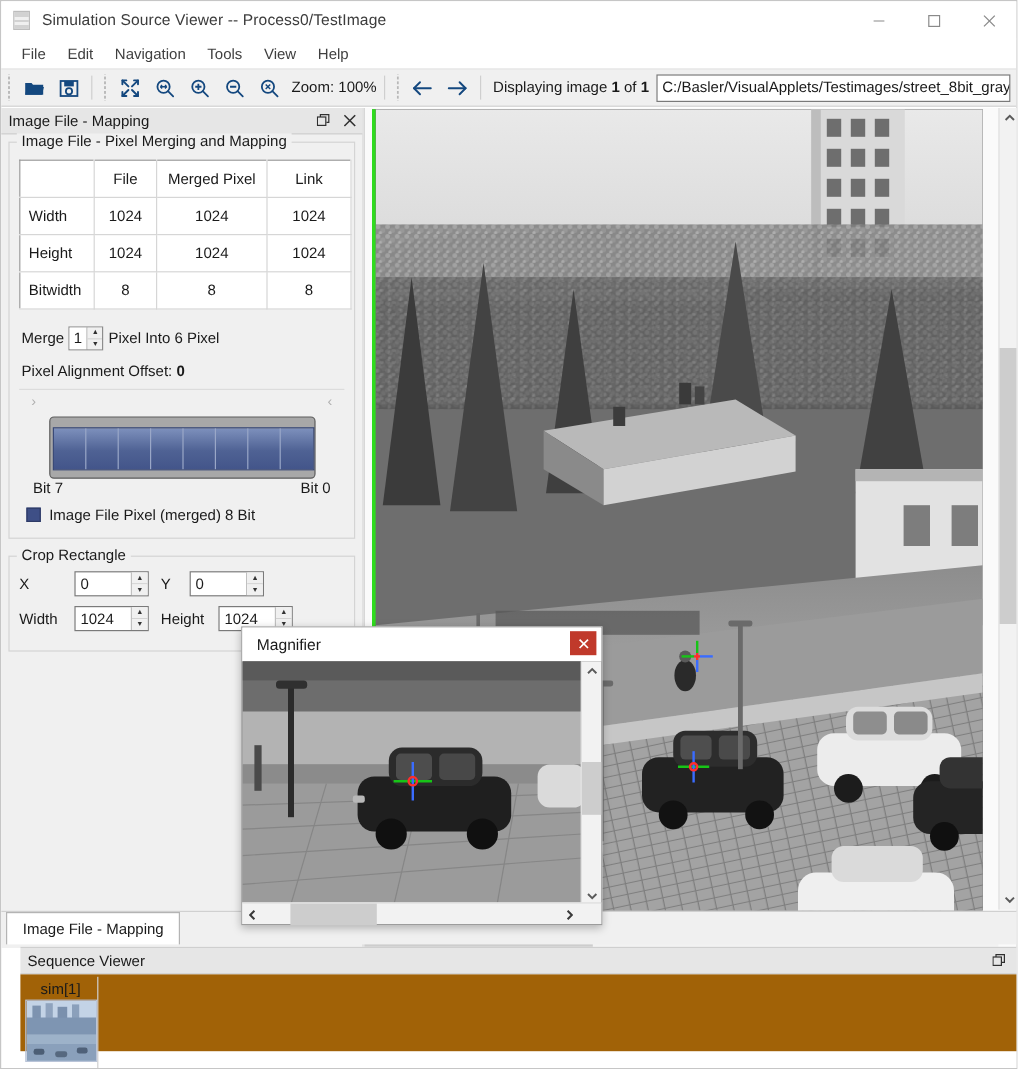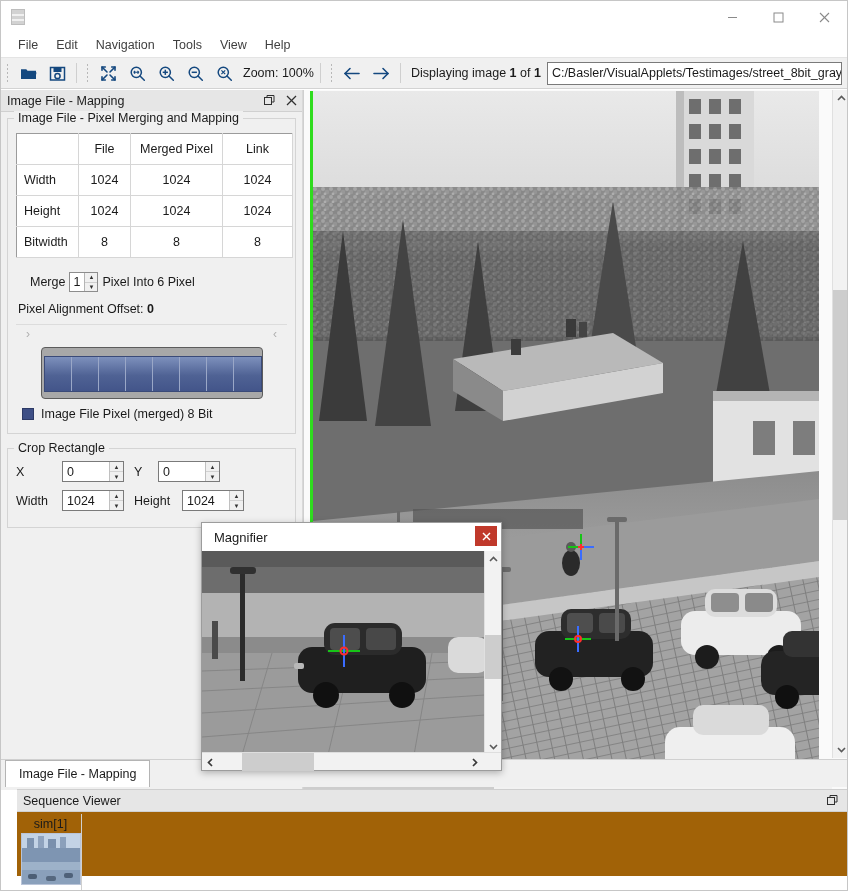--- a/index.html
+++ b/index.html
@@ -152,21 +152,21 @@
   table.mapping tr:first-child td.rowhdr { border: none; }
   table.mapping td.corner { border: none; }
   .col-label { width: 62px; }
   .col-file  { width: 52px; }
   .col-merge { width: 92px; }
   .col-link  { width: 70px; }
 
   
   .ctl-row {
     display: flex; align-items: center;
-    margin: 14px 0 0 14px; font-size: 12.5px;
+    margin: 14px 0 0 2px; font-size: 12.5px;
   }
   .spin {
     display: inline-flex; align-items: stretch;
     border: 1px solid #8d8d8d; background: #fff;
     height: 20px; margin: 0 4px;
   }
   .spin .val {
     min-width: 14px; padding: 0 3px;
     display: flex; align-items: center;
     font-size: 12.5px; background: #fff;
@@ -338,20 +338,21 @@
   }
   .clip { overflow: hidden; }
 </style>
 </head>
 <body>
 
 <div id="app">
 
   <div id="titlebar">
     <div id="title-icon"></div>
+    <div id="title-text">Simulation Source Viewer -- Process0/TestImage</div>
     <div class="win-btns">
       <div class="win-btn">
         <svg width="11" height="11" viewBox="0 0 11 11">
             <line x1="1" y1="5.5" x2="10" y2="5.5" stroke="#8a8a8a" stroke-width="1"></line>
           </svg>
       </div>
       <div class="win-btn">
         <svg width="11" height="11" viewBox="0 0 11 11">
             <rect x="1" y="1" width="9" height="9" fill="none" stroke="#8a8a8a" stroke-width="1"></rect>
           </svg>
@@ -542,20 +543,24 @@
                 <div class="bitbar-inner">
                   <div class="bitcell"></div>
                   <div class="bitcell"></div>
                   <div class="bitcell"></div>
                   <div class="bitcell"></div>
                   <div class="bitcell"></div>
                   <div class="bitcell"></div>
                   <div class="bitcell"></div>
                   <div class="bitcell"></div>
                 </div>
+              </div>
+              <div class="bitlabels">
+                <span>Bit 7</span>
+                <span>Bit 0</span>
               </div>
               <div class="legend">
                 <div class="legend-row">
                   <span class="swatch sw-blue"></span>
                   <span>Image File Pixel (merged) 8 Bit</span>
                 </div>
               </div>
             </div>
           </div>
         </div>

